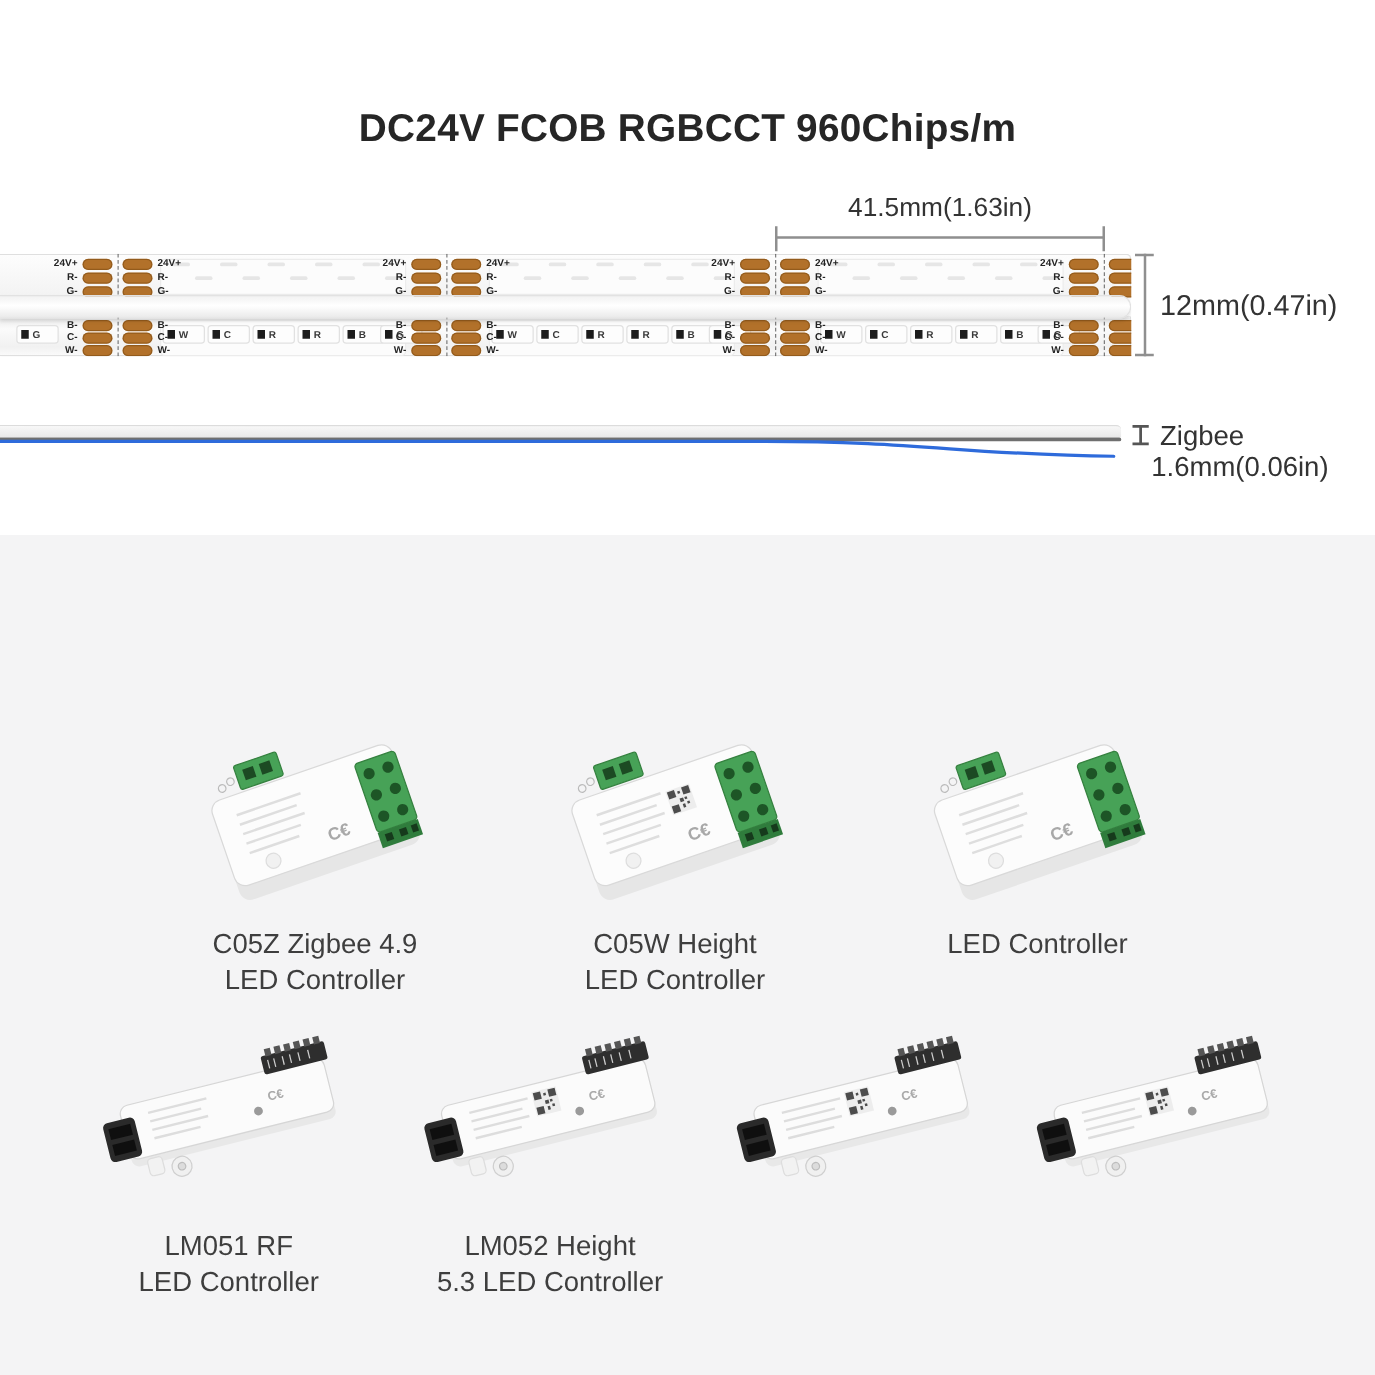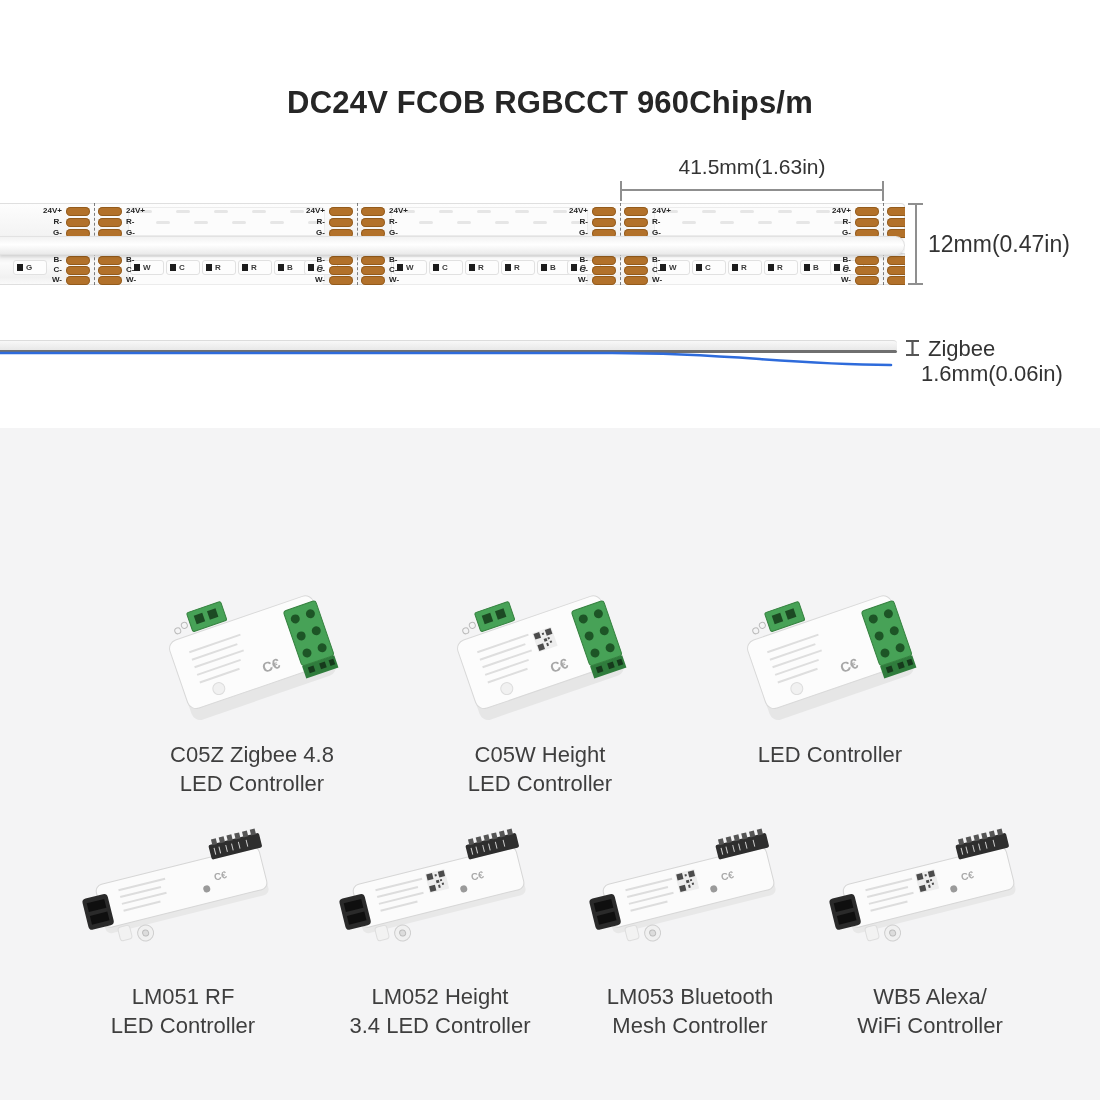--- a/index.html
+++ b/index.html
@@ -339,21 +339,21 @@
                 <circle cx="169" cy="95" r="4.5"></circle>
       </g>
       <rect x="144" y="106" width="34" height="13" fill="#2f7c3c"></rect>
       <rect x="149" y="109" width="6" height="6" fill="#163a1c"></rect>
       <rect x="161" y="109" width="6" height="6" fill="#163a1c"></rect>
       <rect x="171" y="109" width="5" height="6" fill="#163a1c"></rect>
     </g>
           </svg>
         </div>
       <div class="caption">
-        <div>C05Z Zigbee 4.8</div>
+        <div>C05Z Zigbee 4.9</div>
         <div>LED Controller</div>
       </div>
     </figure>
     <figure class="tile t2" style="margin:0;">
       <div class="ctrl-art">
           <svg width="200" height="160" viewBox="0 0 200 160">
     <g transform="rotate(-19 100 80)">
       <rect x="24" y="50" width="152" height="74" rx="9" fill="#e6e6e6"></rect>
       <rect x="24" y="40" width="152" height="72" rx="9" fill="#fcfcfc" stroke="#d9d9d9"></rect>
       <rect x="52" y="18" width="36" height="20" rx="2" fill="#47a257" stroke="#35813f"></rect>
@@ -539,21 +539,21 @@
       <circle cx="136" cy="72" r="3.5" fill="#9a9a9a"></circle>
       <text x="146" y="66" font-size="10" font-weight="bold" fill="#aaaaaa" font-family="Liberation Sans, sans-serif">C€</text>
       <rect x="40" y="88" width="12" height="14" rx="3" fill="#f2f2f2" stroke="#dddddd"></rect>
       <circle cx="66" cy="100" r="8" fill="#f0f0f0" stroke="#cfcfcf"></circle>
       <circle cx="66" cy="100" r="3" fill="#dcdcdc" stroke="#bdbdbd"></circle>
     </g>
           </svg>
         </div>
       <div class="caption">
         <div>LM052 Height</div>
-        <div>3.4 LED Controller</div>
+        <div>5.3 LED Controller</div>
       </div>
     </figure>
     <figure class="tile t6" style="margin:0;">
       <div class="ctrl-art">
           <svg width="220" height="150" viewBox="0 0 220 150">
     <g transform="rotate(-14 110 78)">
       <rect x="28" y="72" width="168" height="20" rx="6" fill="#e8e8e8"></rect>
       <rect x="28" y="42" width="168" height="44" rx="7" fill="#fbfbfb" stroke="#d6d6d6"></rect>
       <rect x="148" y="30" width="52" height="15" rx="2" fill="#2e2e2e"></rect>
       <g fill="#555555">
@@ -595,24 +595,20 @@
       </g>
               </g>
       <circle cx="136" cy="72" r="3.5" fill="#9a9a9a"></circle>
       <text x="146" y="66" font-size="10" font-weight="bold" fill="#aaaaaa" font-family="Liberation Sans, sans-serif">C€</text>
       <rect x="40" y="88" width="12" height="14" rx="3" fill="#f2f2f2" stroke="#dddddd"></rect>
       <circle cx="66" cy="100" r="8" fill="#f0f0f0" stroke="#cfcfcf"></circle>
       <circle cx="66" cy="100" r="3" fill="#dcdcdc" stroke="#bdbdbd"></circle>
     </g>
           </svg>
         </div>
-      <div class="caption">
-        <div>LM053 Bluetooth</div>
-        <div>Mesh Controller</div>
-      </div>
     </figure>
     <figure class="tile t7" style="margin:0;">
       <div class="ctrl-art">
           <svg width="220" height="150" viewBox="0 0 220 150">
     <g transform="rotate(-14 110 78)">
       <rect x="28" y="72" width="168" height="20" rx="6" fill="#e8e8e8"></rect>
       <rect x="28" y="42" width="168" height="44" rx="7" fill="#fbfbfb" stroke="#d6d6d6"></rect>
       <rect x="148" y="30" width="52" height="15" rx="2" fill="#2e2e2e"></rect>
       <g fill="#555555">
         <rect x="152" y="25" width="5" height="6"></rect>
@@ -653,19 +649,15 @@
       </g>
               </g>
       <circle cx="136" cy="72" r="3.5" fill="#9a9a9a"></circle>
       <text x="146" y="66" font-size="10" font-weight="bold" fill="#aaaaaa" font-family="Liberation Sans, sans-serif">C€</text>
       <rect x="40" y="88" width="12" height="14" rx="3" fill="#f2f2f2" stroke="#dddddd"></rect>
       <circle cx="66" cy="100" r="8" fill="#f0f0f0" stroke="#cfcfcf"></circle>
       <circle cx="66" cy="100" r="3" fill="#dcdcdc" stroke="#bdbdbd"></circle>
     </g>
           </svg>
         </div>
-      <div class="caption">
-        <div>WB5 Alexa/</div>
-        <div>WiFi Controller</div>
-      </div>
     </figure>
   </div>
 </div>
 
 </body></html>

